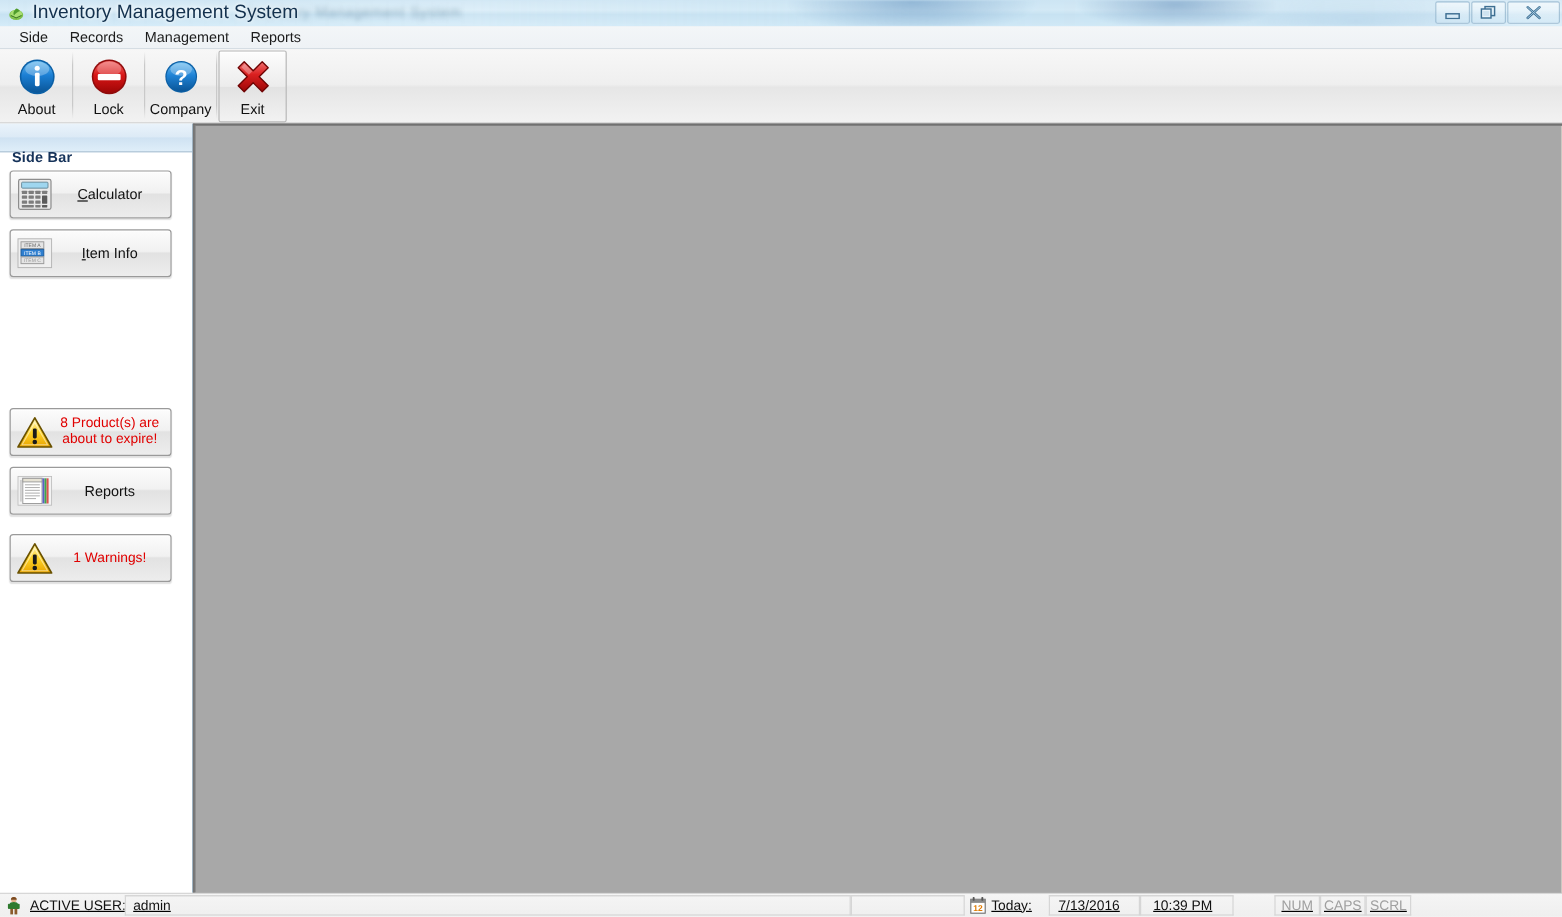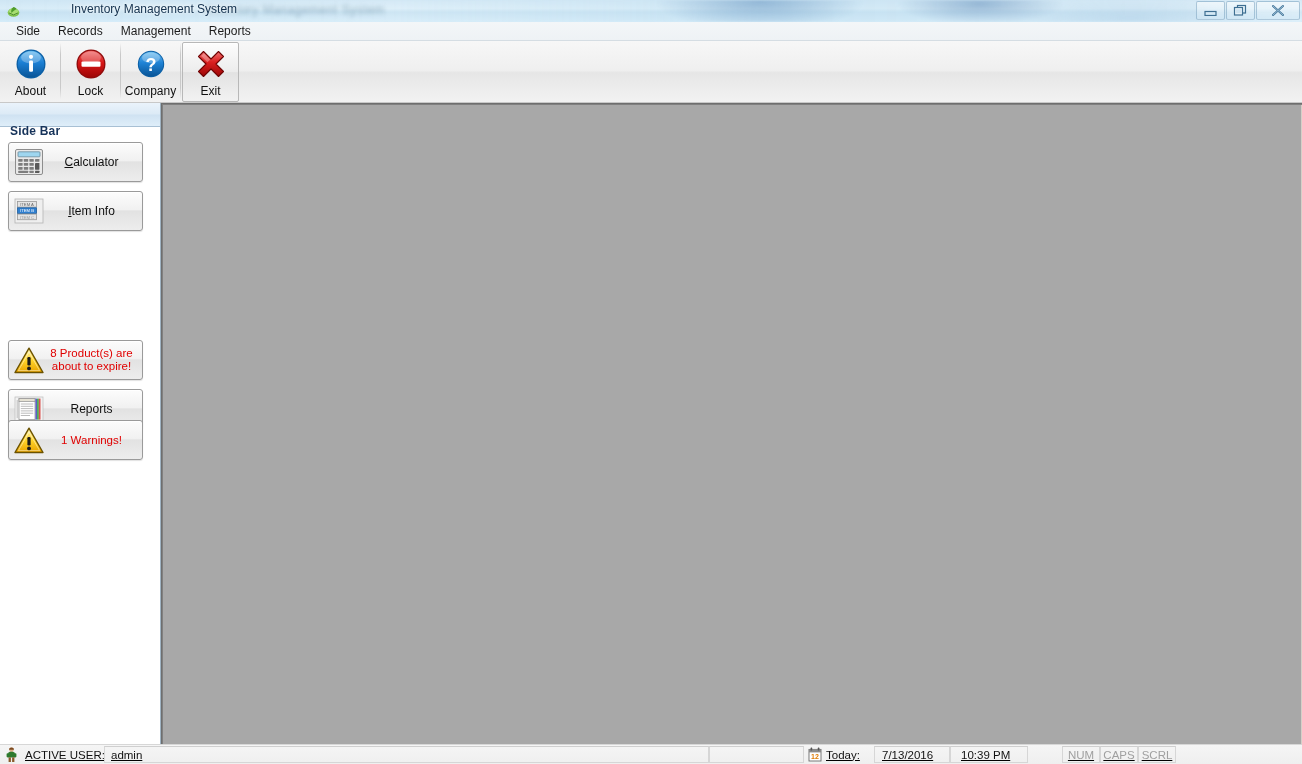--- a/index.html
+++ b/index.html
@@ -57,25 +57,24 @@
     letter-spacing: .5px;
   }
   .title-icon {
     position: absolute;
     left: 6px; top: 4px;
     width: 15px; height: 15px;
   }
   .title-text {
     position: absolute;
     left: 27px; top: 2px;
-    font-size: 12px;
+    font-size: 16px;
     color: #13314e;
     white-space: nowrap;
     text-shadow: 0 0 3px rgba(255,255,255,.95), 0 0 6px rgba(255,255,255,.8);
-    margin-left: 44px;
   }
   .wincontrols {
     position: absolute;
     right: 2px; top: 1px;
     display: flex;
     height: 20px;
   }
   .wbtn {
     width: 29px; height: 19px;
     margin-left: 1px;
@@ -474,21 +473,21 @@
           </g>
           <rect x="21.4" y="3.6" width="1.7" height="21" fill="#5d5fc4"></rect>
           <rect x="23.1" y="3.6" width="1.7" height="21" fill="#3fa84a"></rect>
           <rect x="24.8" y="3.6" width="1.7" height="21" fill="#d9534f"></rect>
           <rect x="2.6" y="5" width="1.6" height="18" fill="#cfcfcf"></rect>
         </svg>
       </span>
       <span class="sblabel">Reports</span>
     </div>
 
-    <div class="sb-btn" style="top:317px;justify-content:space-between;">
+    <div class="sb-btn" style="top:342px;justify-content:space-between;">
       <span class="sbico">
         <svg width="32" height="29" viewBox="0 0 32 29">
           <defs>
             <linearGradient id="g_w2" x1="0" y1="0" x2="0" y2="1">
               <stop offset="0" stop-color="#fff6b8"></stop>
               <stop offset=".5" stop-color="#ffd42a"></stop>
               <stop offset="1" stop-color="#e8a400"></stop>
             </linearGradient>
           </defs>
           <path d="M16 2.2 L30 26.5 L2 26.5 Z" fill="url(#g_w2)" stroke="#6b5200" stroke-width="1.4" stroke-linejoin="round"></path>

